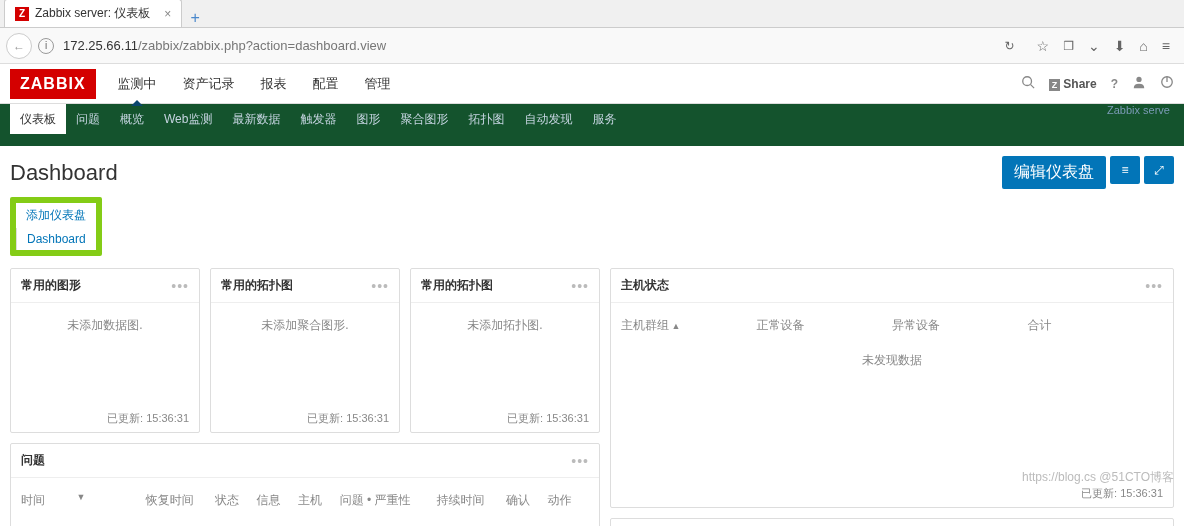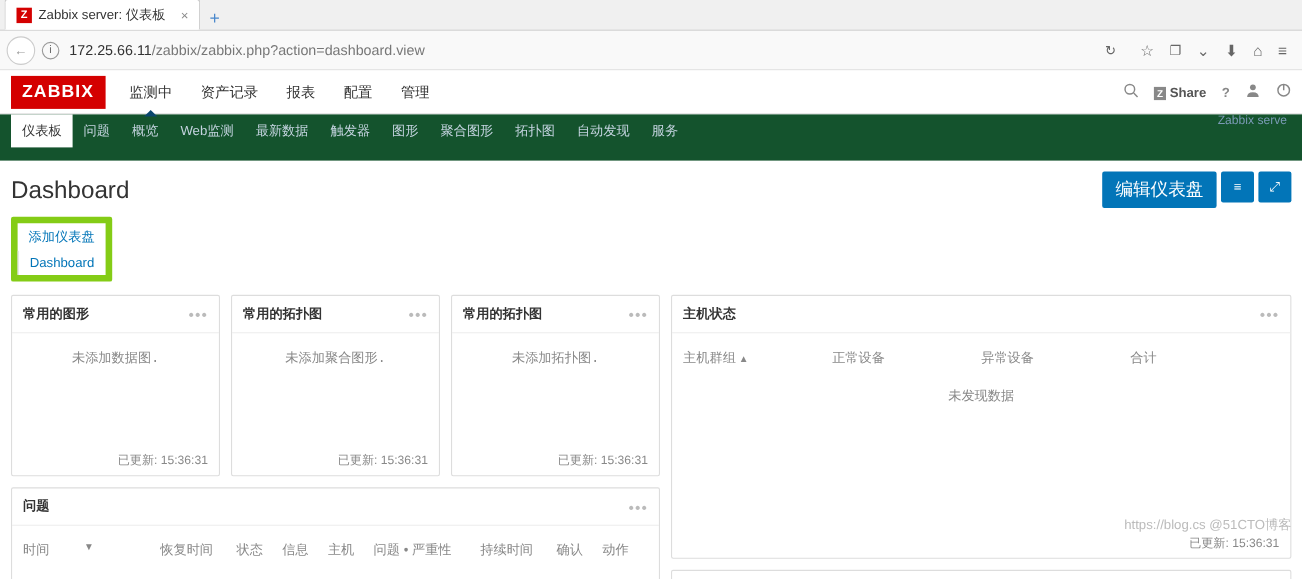--- a/index.html
+++ b/index.html
@@ -52,21 +52,21 @@
     .col-right { flex: 1; display:flex; flex-direction:column; gap:10px; }
     .row3 { display: flex; gap: 10px; }
     
     .widget { border: 1px solid #ddd; border-radius: 2px; background: #fff; display:flex; flex-direction:column; }
     .widget-hdr { padding: 8px 10px; border-bottom: 1px solid #eee; display: flex; align-items: center; }
     .widget-title { font-weight: bold; font-size: 12px; color: #333; }
     .widget-menu { margin-left: auto; color: #bbb; cursor: pointer; letter-spacing: 1px; font-size:14px;}
     .widget-body { padding: 10px; color: #888; display:flex; flex-direction:column; }
     .sm { width: 190px; height: 165px; }
     .widget-footer { padding: 6px 10px; color: #888; font-size: 11px; text-align: right; margin-top:auto;}
-    .centered { text-align: center; padding-top: 14px; font-family: Liberation Mono, monospace; }
+    .centered { text-align: center; padding-top: 14px; }
     
     .tbl-hdr { display: flex; color: #888; font-size: 12px; padding: 4px 0 8px 0; }
     .tbl-hdr span { flex: 1; }
     .tbl-hdr .sort::after { content: ' ▲'; font-size: 9px; color:#888;}
     .nodata { text-align: center; color: #888; padding: 10px 0; }
     
     .wm { position: fixed; right: 10px; bottom: 40px; color: #bbb; font-size: 12px; pointer-events:none; }
   </style>
 </head>
 <body>

